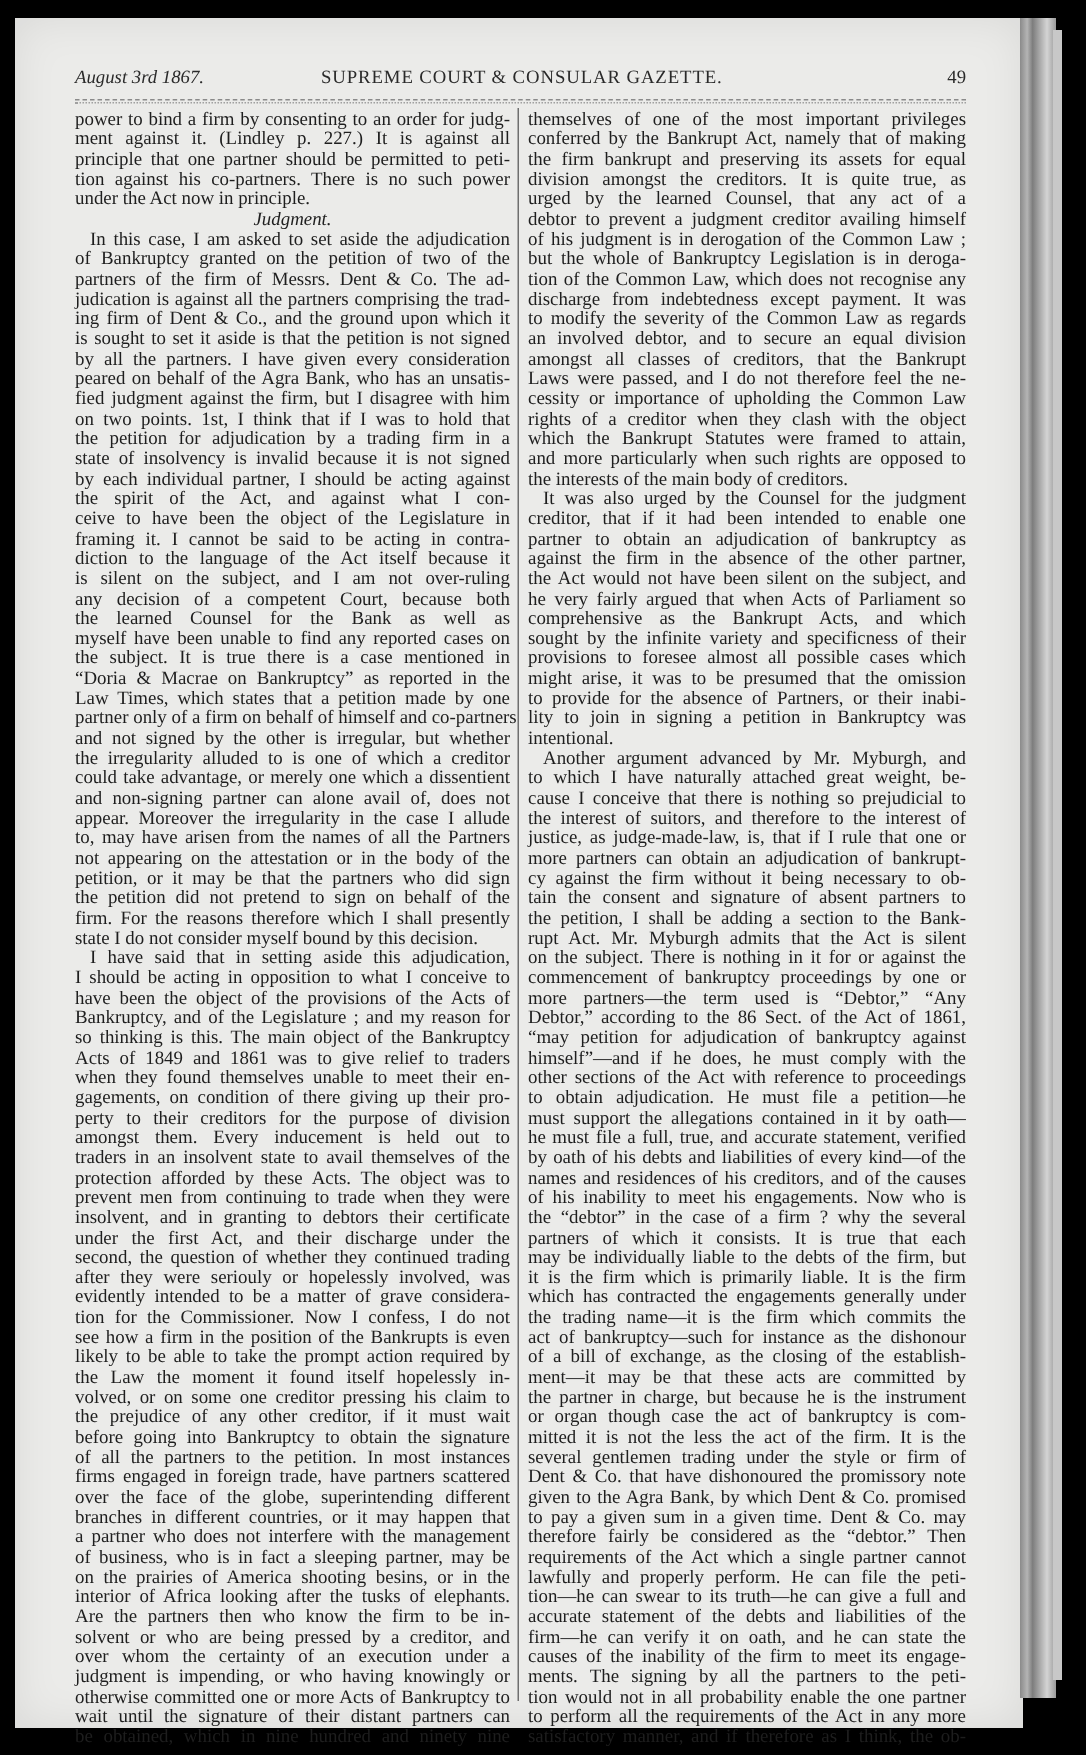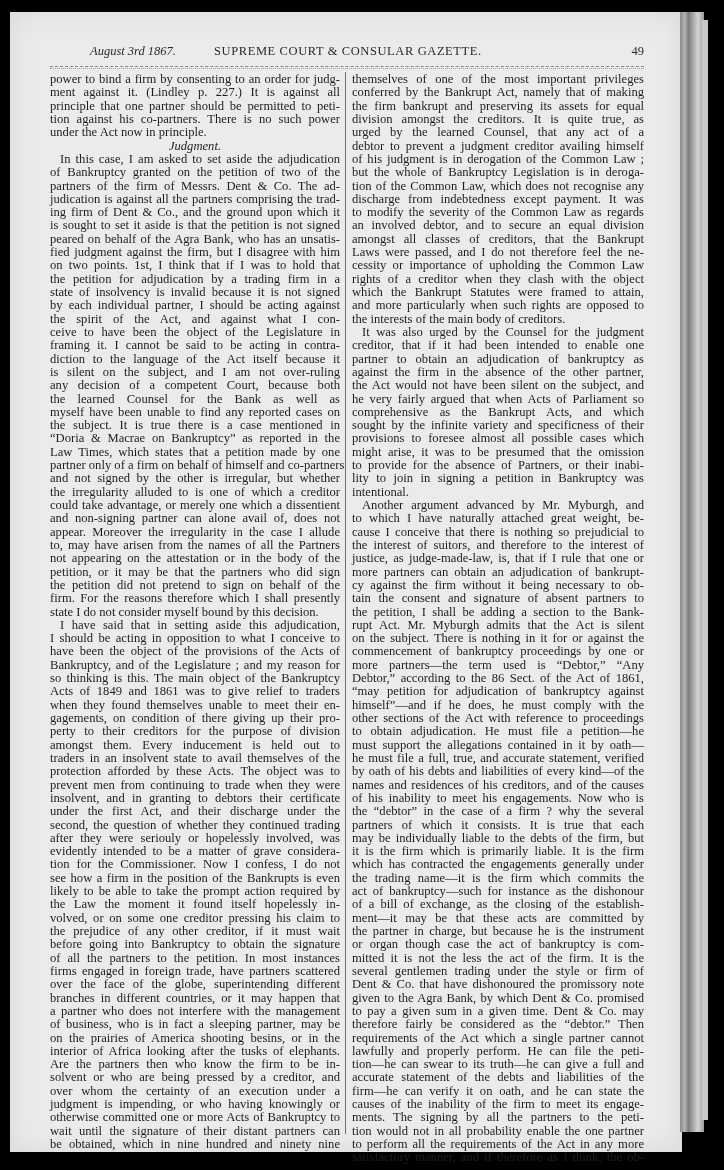--- a/index.html
+++ b/index.html
@@ -14,21 +14,21 @@
     background: linear-gradient(to right, #8a8a8a 0%, #b4b4b4 20%, #7d7d7d 35%, #a9a9a9 55%, #d4d4d4 75%, #9a9a9a 100%);
   }
   .edge2 {
     position:absolute; left:702px; top:20px; width:6px; height:1100px;
     background:#c8c8c8;
   }
   .header {
     position:absolute; top:44px; left:50px; width:594px; height:16px;
     font-family:"Liberation Serif", serif; color:#2a2a2a; font-size:12.5px;
   }
-  .h-date { position:absolute; left:0; top:0; font-style:italic;margin-left:40px; }
+  .h-date { position:absolute; left:0; top:0; font-style:italic; }
   .h-title { position:absolute; left:148px; top:0; letter-spacing:0.6px;margin-left:16px; }
   .h-page { position:absolute; right:0; top:0; }
   .rule {
     position:absolute; top:66px; left:50px; width:594px; height:0;
     border-top:1px dashed #8a8a8a;
   }
   .rule2 {
     position:absolute; top:68px; left:50px; width:594px; height:0;
     border-top:1px dotted #a0a0a0;
   }
@@ -72,20 +72,21 @@
     <span class="line">principle that one partner should be permitted to peti-</span>
     <span class="line">tion against his co-partners.  There is no such power</span>
     <span class="line last">under the Act now in principle.</span>
     <span class="line center">Judgment.</span>
     <span class="line indent">In this case, I am asked to set aside the adjudication</span>
     <span class="line">of Bankruptcy granted on the petition of two of the</span>
     <span class="line">partners of the firm of Messrs. Dent &amp; Co.  The ad-</span>
     <span class="line">judication is against all the partners comprising the trad-</span>
     <span class="line">ing firm of Dent &amp; Co., and the ground upon which it</span>
     <span class="line">is sought to set it aside is that the petition is not signed</span>
+    <span class="line">by all the partners.  I have given every consideration</span>
     <span class="line">peared on behalf of the Agra Bank, who has an unsatis-</span>
     <span class="line">fied judgment against the firm, but I disagree with him</span>
     <span class="line">on two points.  1st, I think that if I was to hold that</span>
     <span class="line">the petition for adjudication by a trading firm in a</span>
     <span class="line">state of insolvency is invalid because it is not signed</span>
     <span class="line">by each individual partner, I should be acting against</span>
     <span class="line">the spirit of the Act, and against what I con-</span>
     <span class="line">ceive to have been the object of the Legislature in</span>
     <span class="line">framing it.  I cannot be said to be acting in contra-</span>
     <span class="line">diction to the language of the Act itself because it</span>

